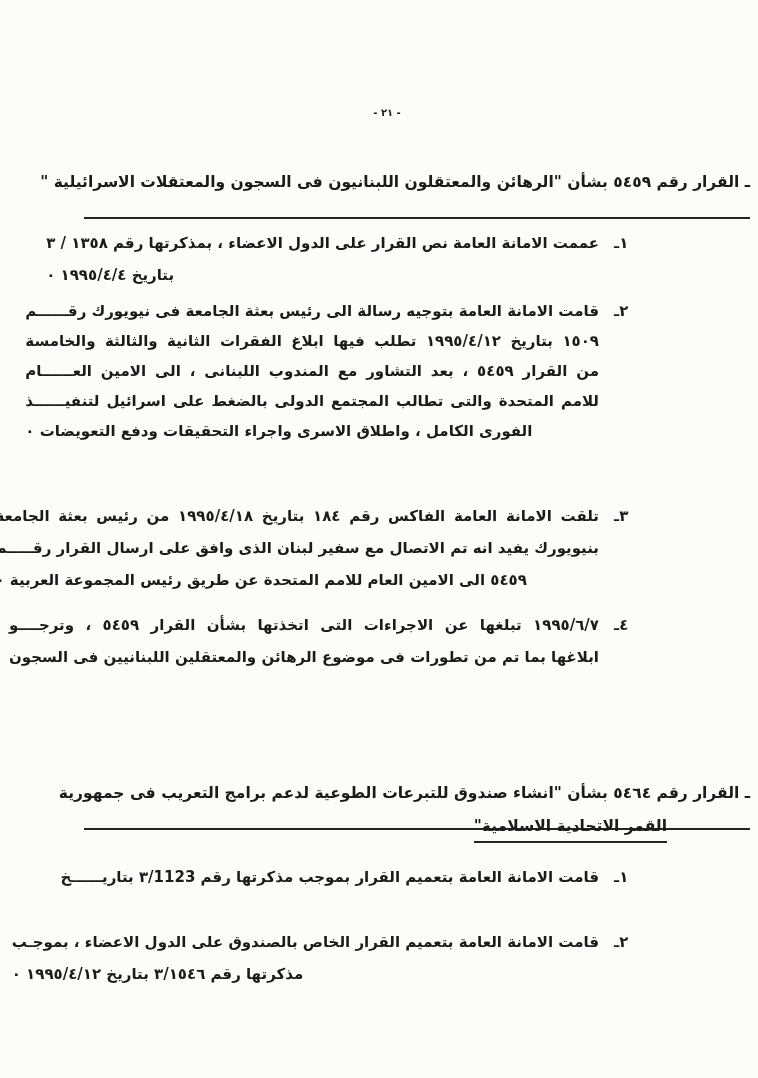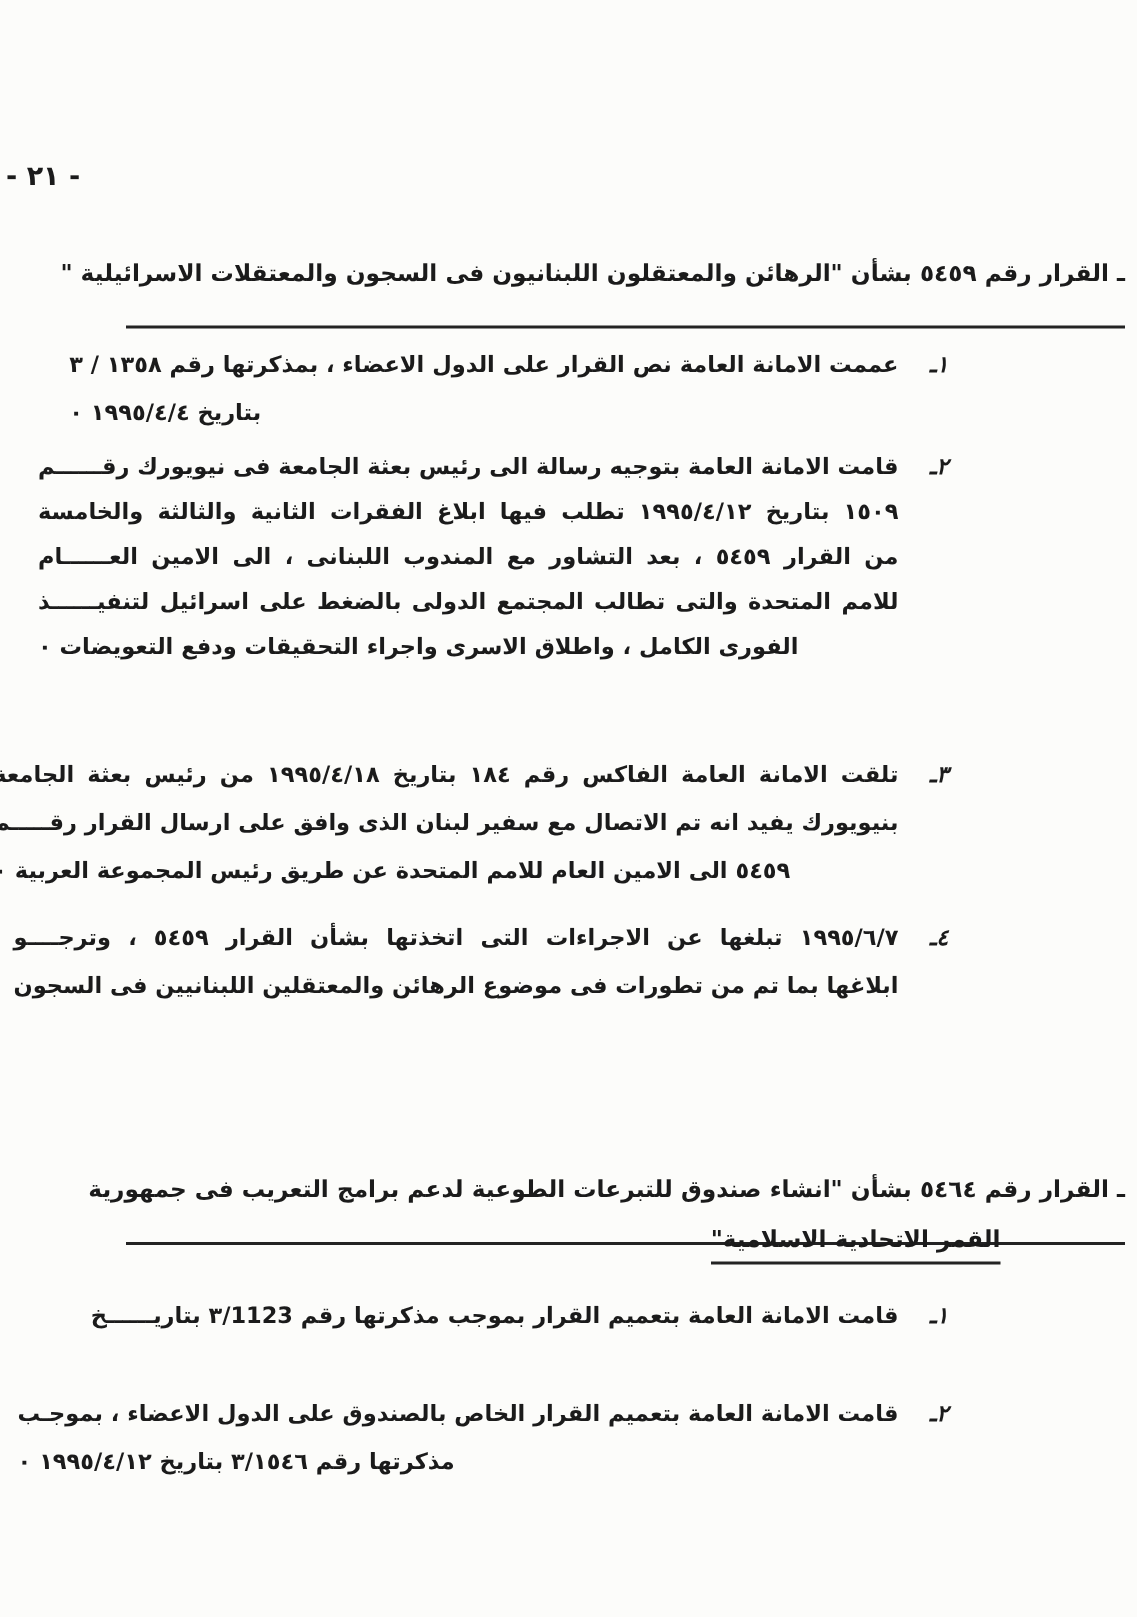--- a/index.html
+++ b/index.html
@@ -8,22 +8,22 @@
     width:758px;height:1078px;
     margin:0 auto;
     background:#fcfcfa;
     color:#1b1b1b;
     font-family:"DejaVu Sans",sans-serif;
     font-weight:bold;
     direction:rtl;
     overflow:hidden;
   }
   .pagenum{
-    position:absolute;top:107px;left:4px;right:0;
-    text-align:left;font-size:18px;letter-spacing:3px;
+    position:absolute;top:107px;left:16px;right:0;
+    text-align:center;font-size:10px;letter-spacing:3px;
   }
   .heading{
     position:absolute;right:8px;left:84px;
     font-size:15.5px;line-height:26px;
     padding-bottom:22px;
     border-bottom:2px solid #232323;
     white-space:nowrap;
     text-align:justify;text-align-last:justify;
   }
   #h1{top:169px;}
@@ -31,21 +31,21 @@
   .h2l2wrap{position:absolute;top:814px;right:91px;}
   .h2l2wrap span{
     display:inline-block;font-size:15.5px;line-height:24px;
     padding-bottom:3px;border-bottom:2px solid #232323;
   }
   .item{
     position:absolute;right:120px;left:86px;
     display:grid;grid-template-columns:24px 1fr;column-gap:15px;
     font-size:15px;
   }
-  .marker{line-height:32px;text-align:center;font-style:italic;}
+  .marker{line-height:32px;text-align:left;}
   .lh30 .marker{line-height:30px;}
   .line{
     height:32px;line-height:32px;
     text-align:left;white-space:nowrap;
   }
   .lh30 .line{height:30px;line-height:30px;}
   .line.fill{text-align:justify;text-align-last:justify;}
   #s1i1{top:227px;}
   #s1i2{top:296px;}
   #s1i3{top:500px;}

